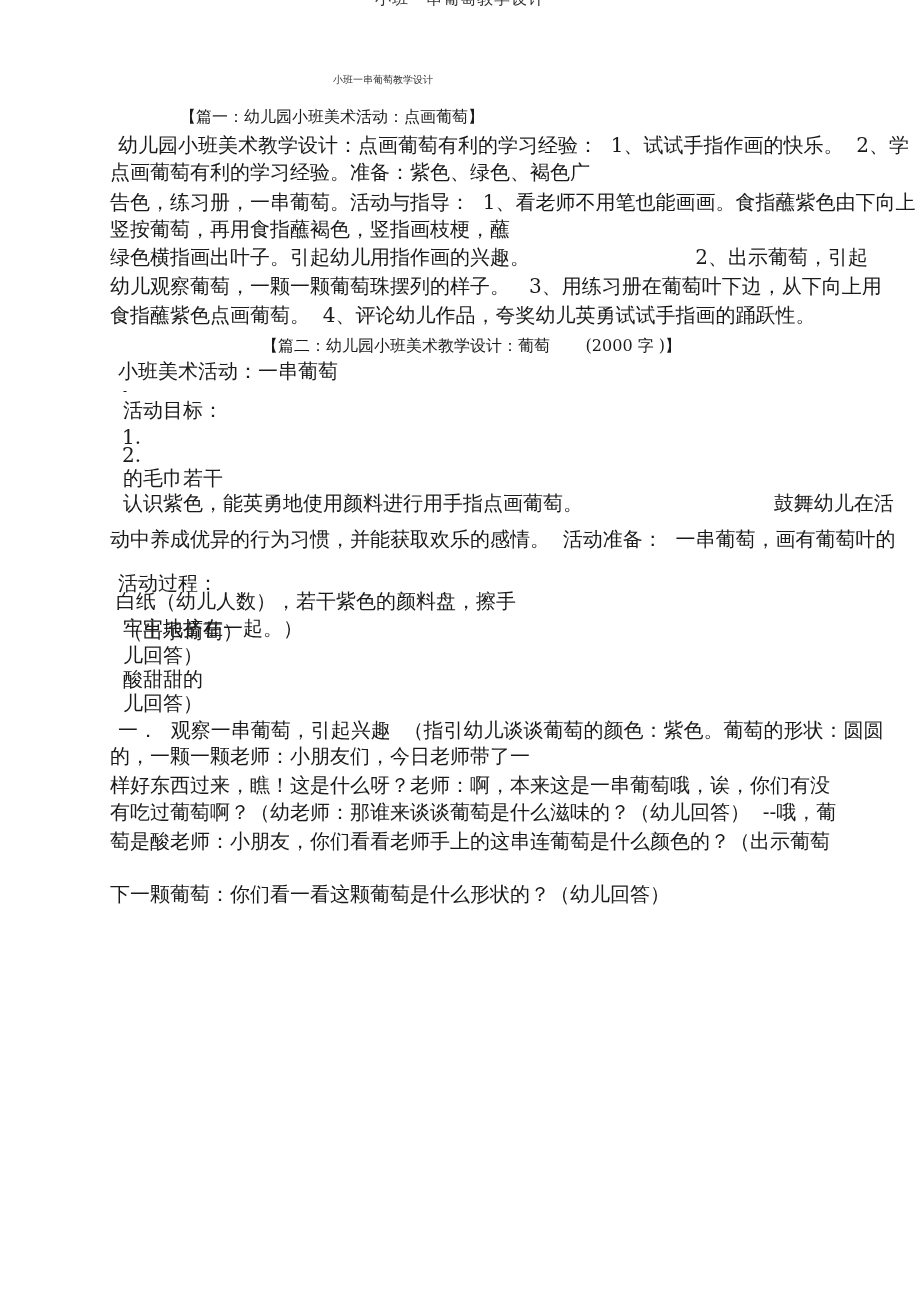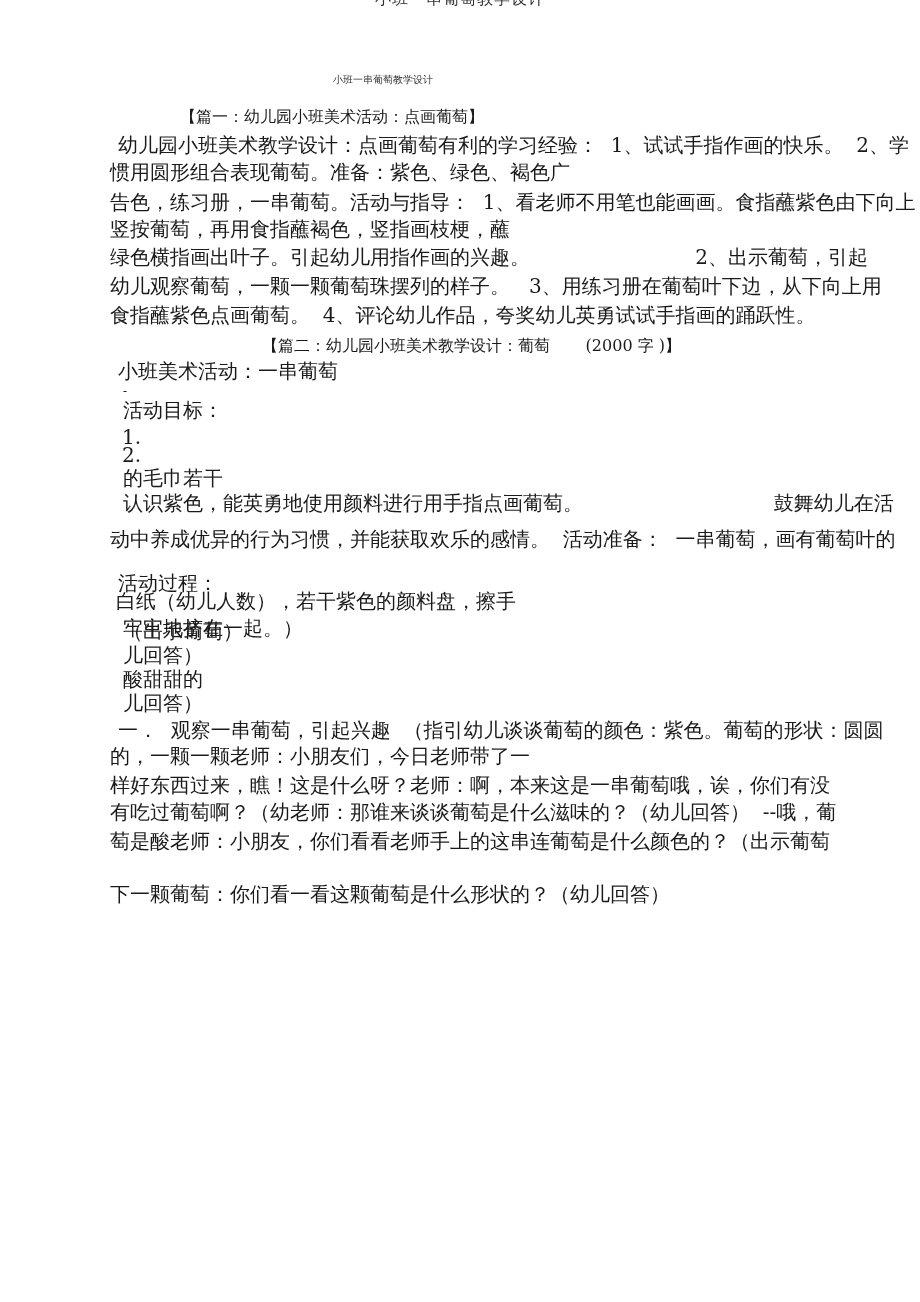--- a/index.html
+++ b/index.html
@@ -22,21 +22,21 @@
   </style>
 </head>
 <body>
 
 <div>
   <div class="page-top-title">小班一串葡萄教学设计</div>
   <div class="small-header">小班一串葡萄教学设计</div>
 
   <div class="ln heading" style="left:180px; top:107px;">【篇一：幼儿园小班美术活动：点画葡萄】</div>
   <div class="ln" style="left:118px; top:135px;">幼儿园小班美术教学设计：点画葡萄有利的学习经验：  1、试试手指作画的快乐。  2、学</div>
-  <div class="ln" style="left:110px; top:162px;">惯用圆形组合表现葡萄。准备：紫色、绿色、褐色广</div>
+  <div class="ln" style="left:110px; top:162px;">点画葡萄有利的学习经验。准备：紫色、绿色、褐色广</div>
   <div class="ln" style="left:110px; top:192px;">告色，练习册，一串葡萄。活动与指导：  1、看老师不用笔也能画画。食指蘸紫色由下向上</div>
   <div class="ln" style="left:110px; top:219px;">竖按葡萄，再用食指蘸褐色，竖指画枝梗，蘸</div>
   <div class="ln" style="left:110px; top:247px;">绿色横指画出叶子。引起幼儿用指作画的兴趣。                          2、出示葡萄，引起</div>
   <div class="ln" style="left:110px; top:276px;">幼儿观察葡萄，一颗一颗葡萄珠摆列的样子。   3、用练习册在葡萄叶下边，从下向上用</div>
   <div class="ln" style="left:110px; top:305px;">食指蘸紫色点画葡萄。  4、评论幼儿作品，夸奖幼儿英勇试试手指画的踊跃性。</div>
 
   <div class="ln heading" style="left:262px; top:336px;text-align:center;">【篇二：幼儿园小班美术教学设计：葡萄       (2000 字 )】</div>
   <div class="ln" style="left:118px; top:361px;">小班美术活动：一串葡萄</div>
   <div class="ln" style="left:123px; top:381px; font-size:12px;">-</div>
   <div class="ln" style="left:123px; top:400px;">活动目标：</div>

